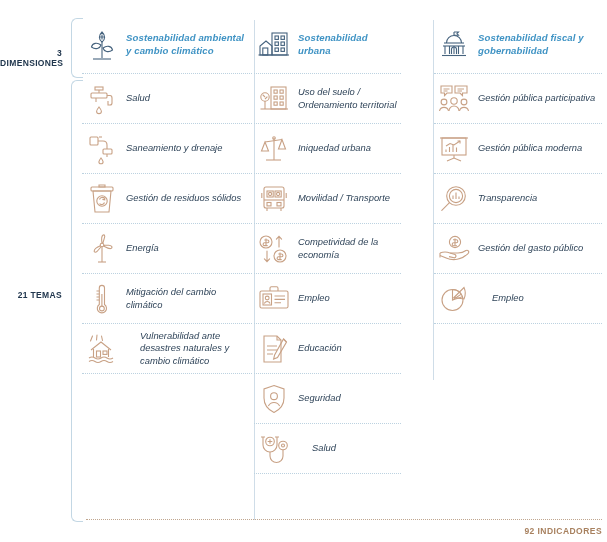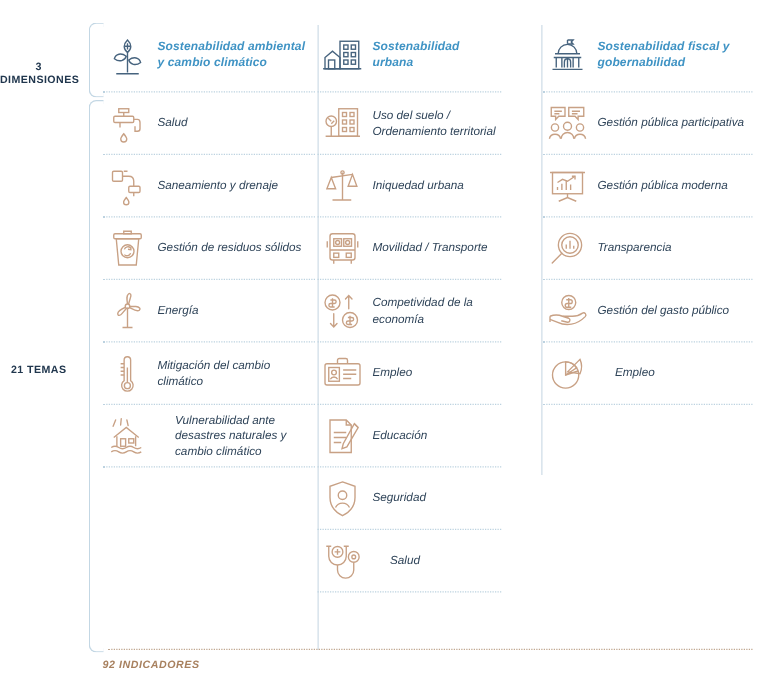--- a/index.html
+++ b/index.html
@@ -12,21 +12,21 @@
   }
   .board{position:relative;width:607px;height:542px;}
 
   
   .side-label{
     position:absolute;
     font-size:8.5px;
     font-weight:bold;
     letter-spacing:0.35px;
     color:#21374e;
-    text-align:center;
+    text-align:right;
     width:62px;
     left:0;
   }
   #lbl-dim{top:48px;}
   #lbl-temas{top:290px;}
 
   
   .bracket{
     position:absolute;
     left:71px;
@@ -101,26 +101,25 @@
   #footer-rule{
     position:absolute;
     left:86px;top:519px;
     width:516px;height:0;
     border-top:1px dotted #c0a68f;
   }
   #footer-text{
     position:absolute;
     left:82px;top:526px;
     width:520px;
-    text-align:left;
+    text-align:right;
     font-size:8.5px;
     font-weight:bold;
     letter-spacing:0.45px;
     color:#a8815f;
-    font-style:italic;
   }
 </style>
 </head>
 <body>
 
 <div class="board">
 
   <div class="side-label" id="lbl-dim">3 DIMENSIONES</div>
   <div class="side-label" id="lbl-temas">21 TEMAS</div>
 

